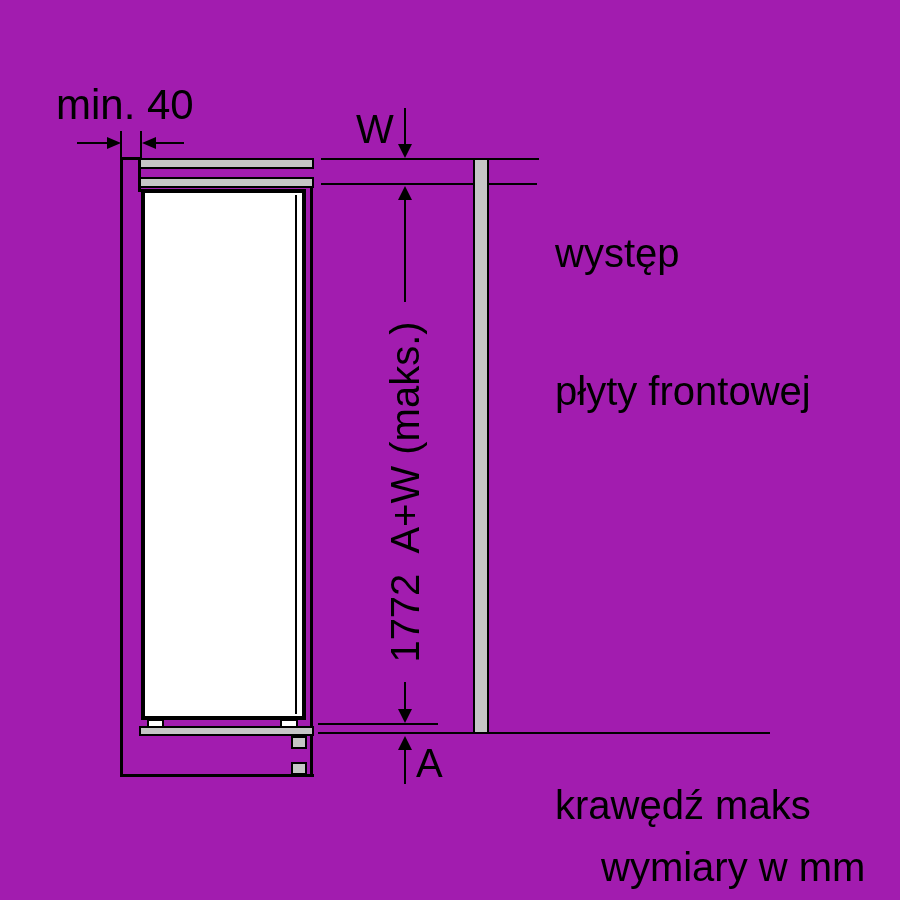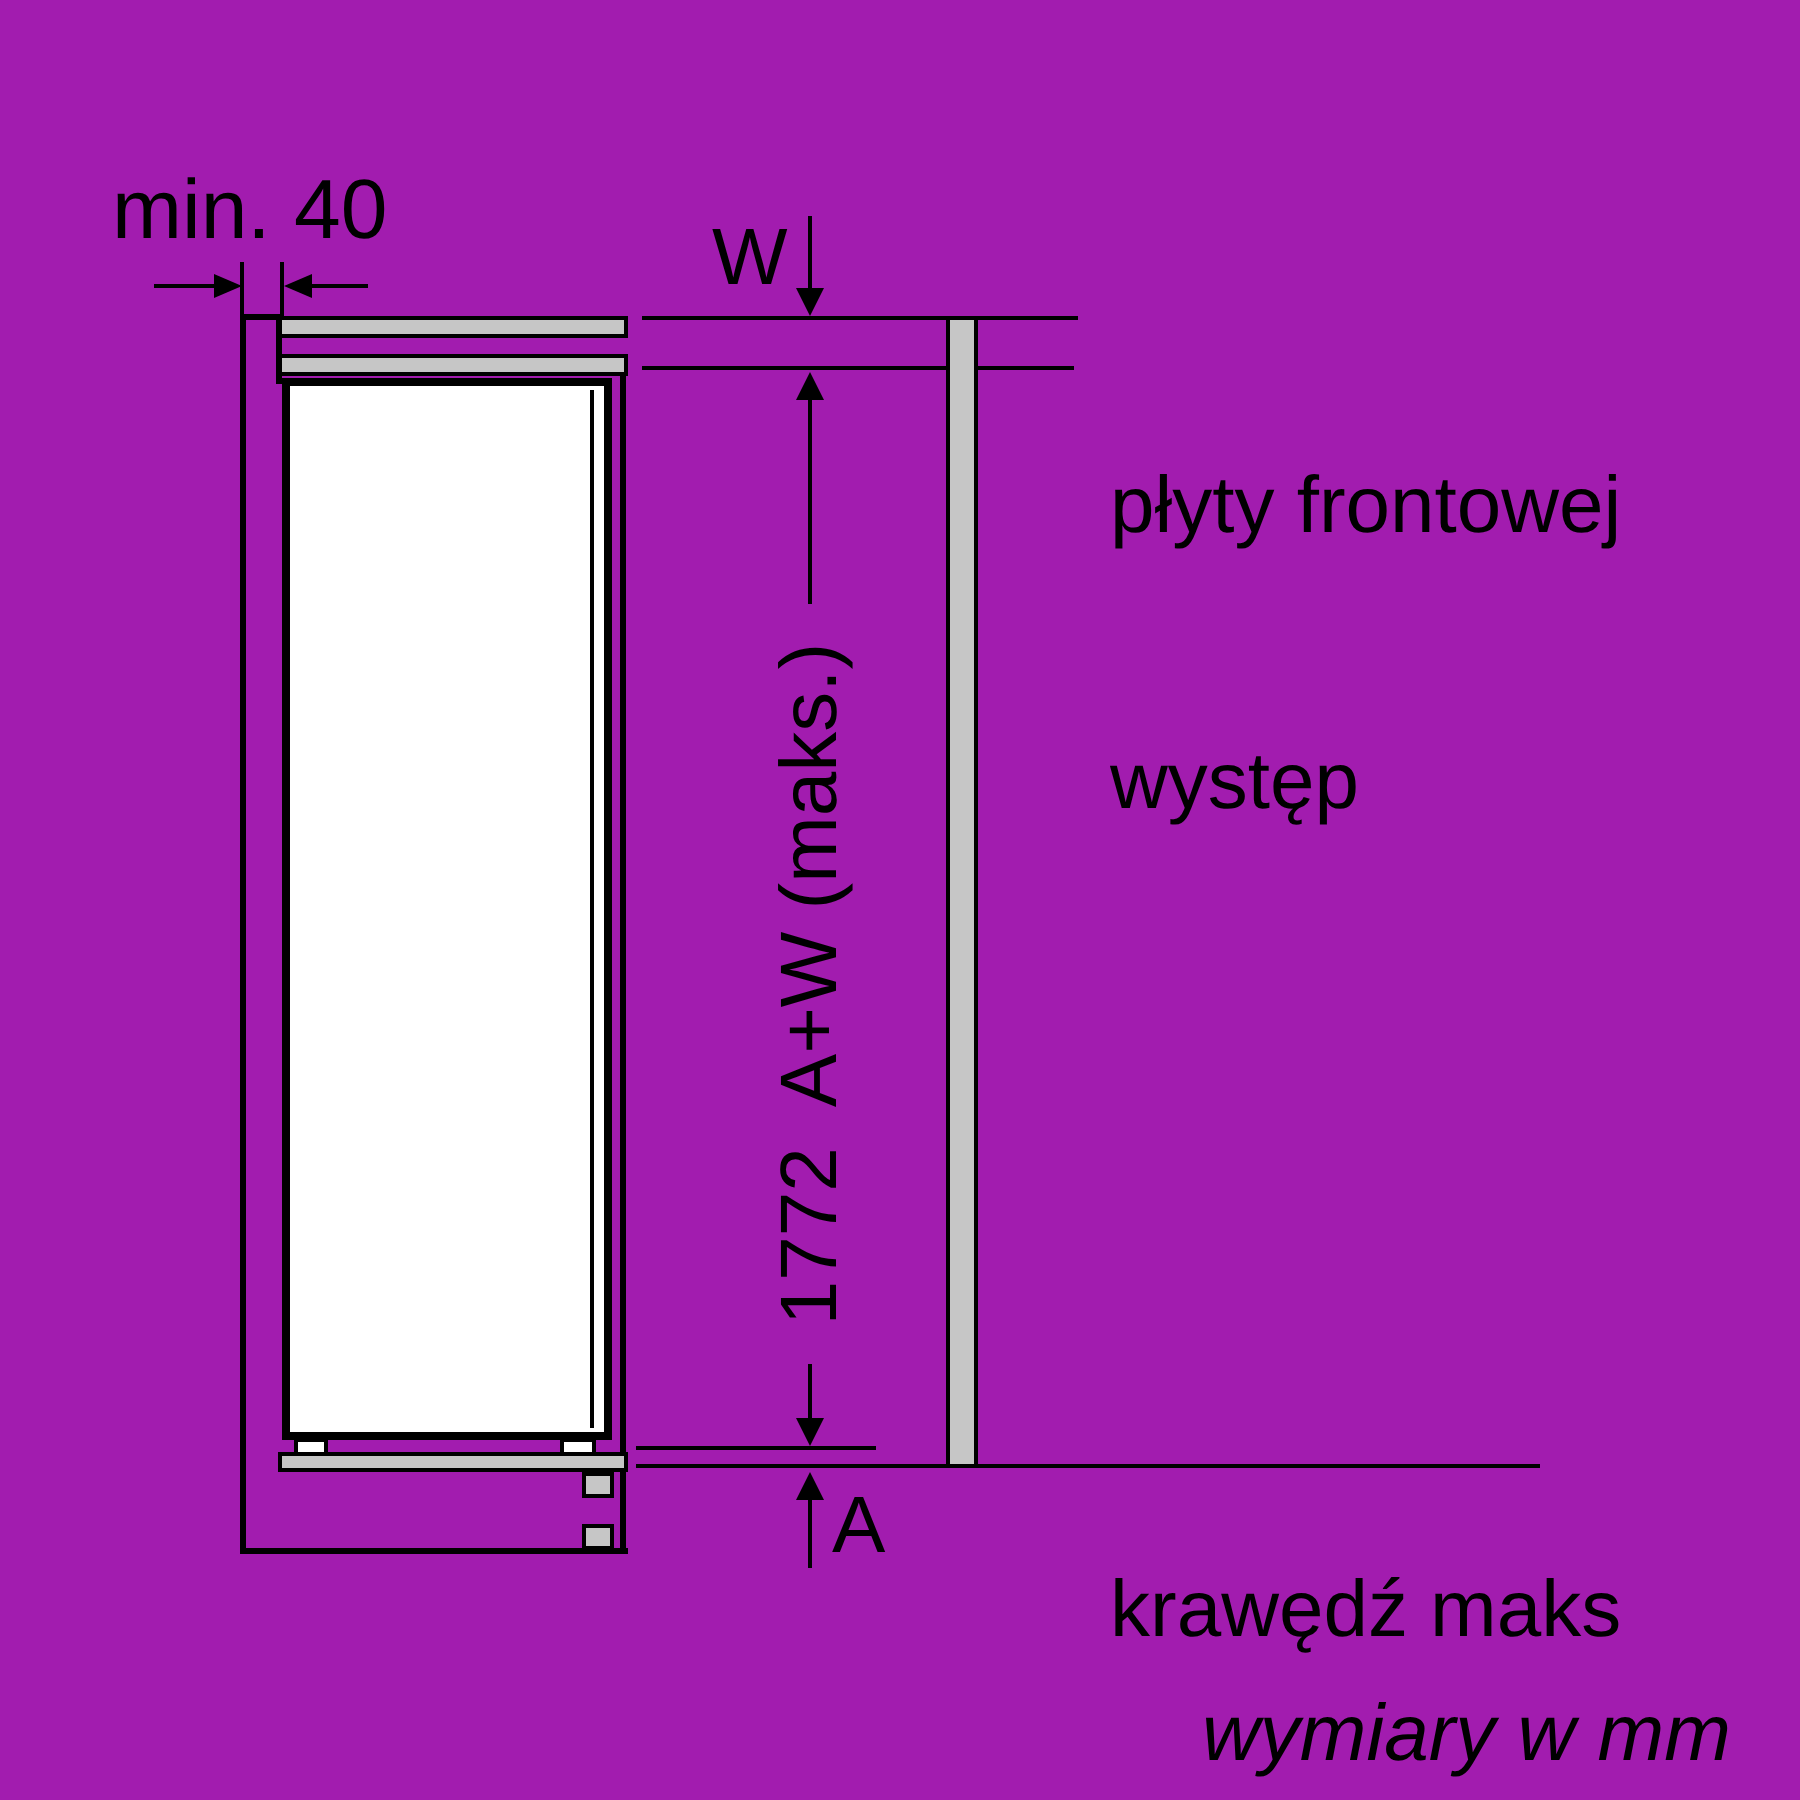--- a/index.html
+++ b/index.html
@@ -67,24 +67,24 @@
   <div class="ah ah-down" style="left:398px;top:709px;"></div>
 
   <div class="ln" style="left:318px;top:723px;width:120px;height:2px;"></div>
   <div class="ln" style="left:318px;top:732px;width:452px;height:2px;"></div>
 
   <div class="ah ah-up" style="left:398px;top:736px;"></div>
   <div class="ln" style="left:404px;top:748px;width:2px;height:36px;"></div>
   <div class="lbl" style="left:416px;top:740px;">A</div>
 
   <div class="lbl" style="left:555px;top:138px;">
+    <div>występ</div>
     <div>płyty frontowej</div>
-    <div>występ</div>
   </div>
 
   <div class="lbl" style="left:555px;top:690px;">
     <div>krawędź maks</div>
     
   </div>
 
-  <div class="lbl" style="left:601px;top:844px;font-style:italic;">wymiary w mm</div>
+  <div class="lbl" style="left:601px;top:844px;">wymiary w mm</div>
 
 </div>
 
 </body></html>

